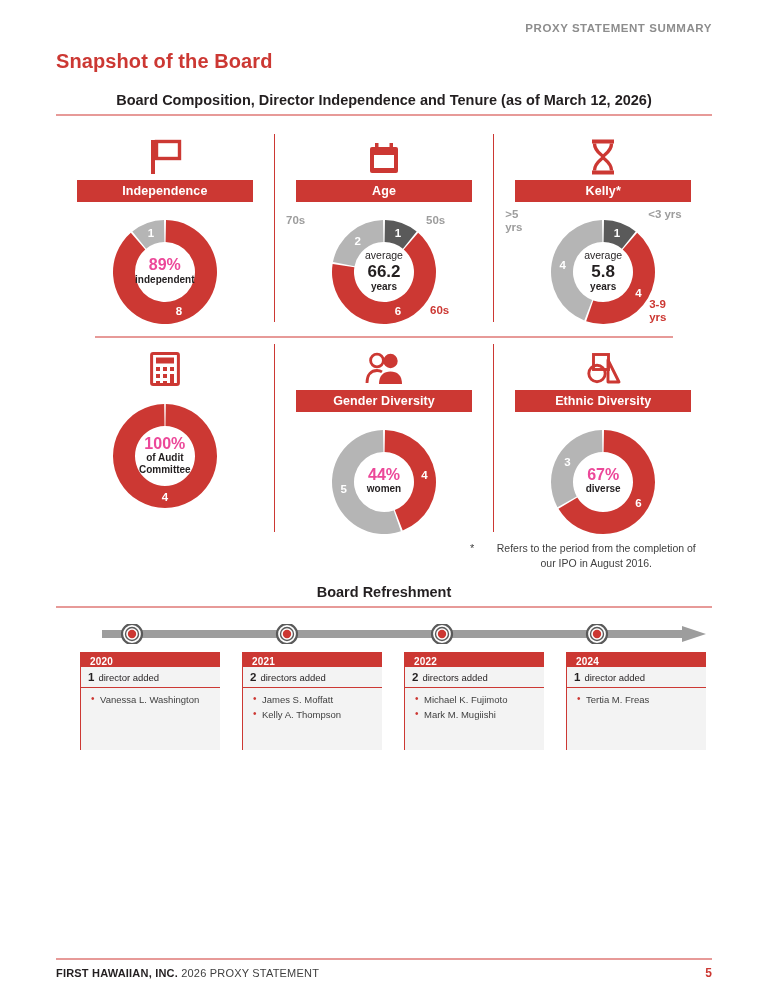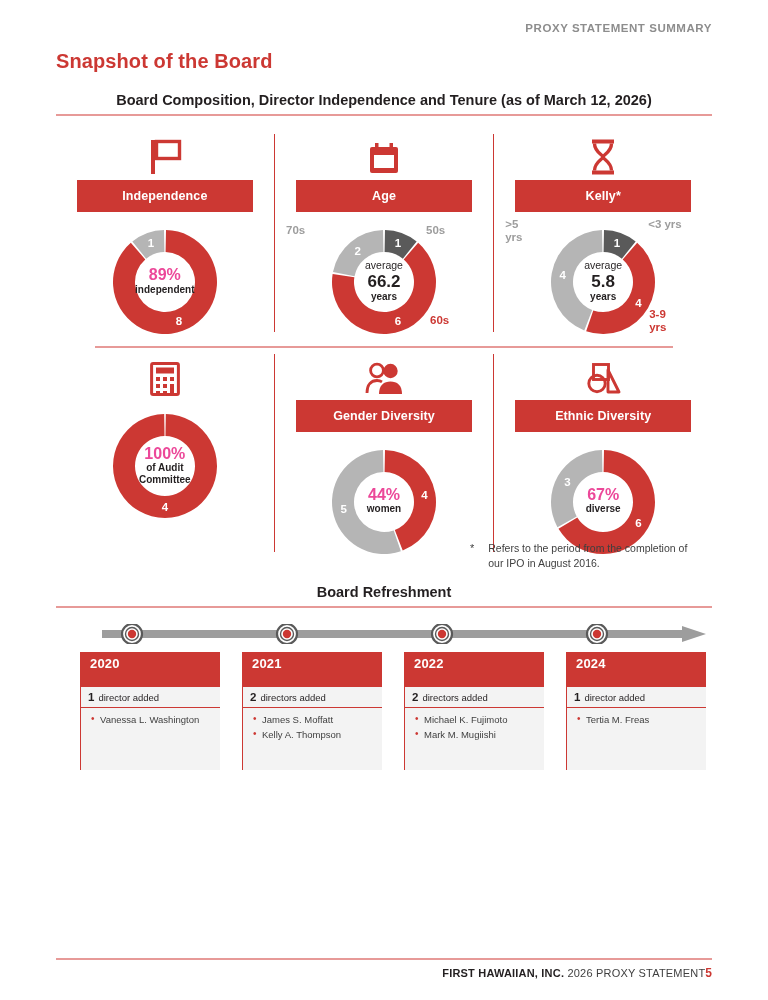--- a/index.html
+++ b/index.html
@@ -44,21 +44,21 @@
     flex: 1 1 0; position: relative;
     display: flex; flex-direction: column; align-items: center;
     padding-top: 8px;
   }
   .vdiv { width: 1.5px; background: #cc3833; margin: 6px 0 8px; align-self: stretch; }
   .hdiv { height: 1.5px; background: #e79a98; width: 88%; margin: 6px auto 0; }
 
   .stat-icon { height: 40px; display: flex; align-items: flex-end; justify-content: center; }
   .stat-banner {
     margin-top: 4px;
-    width: 176px; height: 32px;
+    width: 176px; height: 22px;
     background: #cc3833; color: #ffffff;
     font-size: 12.5px; font-weight: bold;
     display: flex; align-items: center; justify-content: center;
     letter-spacing: .1px;
   }
   .donut-wrap { position: relative; width: 200px; height: 118px; margin-top: 10px; }
   .donut-wrap svg { position: absolute; left: 50%; top: 0; transform: translateX(-50%); }
 
   .center-text {
     position: absolute; left: 50%; top: 50%;
@@ -78,48 +78,48 @@
   .olabel.grey { color: #9d9d9d; }
   .olabel.red  { color: #cc3833; }
 
   
   .footnote {
     position: absolute; left: 470px; top: 541px;
     font-size: 10.5px; color: #3f3f3f; line-height: 1.45;
     display: flex; gap: 14px;
   }
   .footnote .star { font-size: 11px; }
-  .footnote .txt { width: 216px; }
+  .footnote .txt { width: 216px; text-align: center; }
 
   
   .tl-area { position: absolute; left: 56px; top: 612px; width: 656px; height: 160px; }
   .tl-axis { position: absolute; left: 46px; top: 12px; width: 610px; height: 20px; }
   .tl-cards { position: absolute; left: 24px; top: 40px; width: 632px; display: flex; gap: 22px; }
   .card { width: 140px; background: #f3f3f3; border-left: 1.5px solid #cc3833; }
   .card-head {
-    background: #cc3833; color: #fff; font-size: 13px; font-weight: bold;
-    padding: 4px 0 16px 9px; letter-spacing: .2px;
+    background: #cc3833; color: #fff; font-size: 10px; font-weight: bold;
+    padding: 4px 0 0 9px; letter-spacing: .2px;
   }
   .card-sub {
     font-size: 9.5px; color: #231f20; padding: 4px 8px 4px 7px;
     border-bottom: 1px solid #cc3833; display: flex; align-items: baseline; gap: 4px;
   }
   .card-sub b { font-size: 11.5px; }
   .card-list { padding: 4px 6px 8px 10px; min-height: 62px; }
   .card-list li {
     list-style: none; font-size: 9.5px; color: #3f3f3f;
     line-height: 1.6; position: relative; padding-left: 9px;
   }
   .card-list li::before {
     content: "•"; color: #cc3833; position: absolute; left: 0; top: -1px; font-size: 10px;
   }
 
   
   .footer-rule { position: absolute; left: 56px; top: 958px; width: 656px; height: 1.5px; background: #e79a98; }
-  .footer { position: absolute; left: 56px; top: 966px; width: 656px; display: flex; justify-content: flex-end; align-items: baseline; }
+  .footer { position: absolute; left: 56px; top: 966px; width: 656px; display: flex; justify-content: space-between; align-items: baseline; }
   .footer-left { font-size: 11px; color: #3f3f3f; letter-spacing: .2px; }
   .footer-left b { color: #231f20; font-weight: bold; }
   .footer-page { font-size: 12px; font-weight: bold; color: #cc3833; }
 </style>
 </head>
 <body>
 
 <div class="page">
 
   <div class="eyebrow">PROXY STATEMENT SUMMARY</div>

